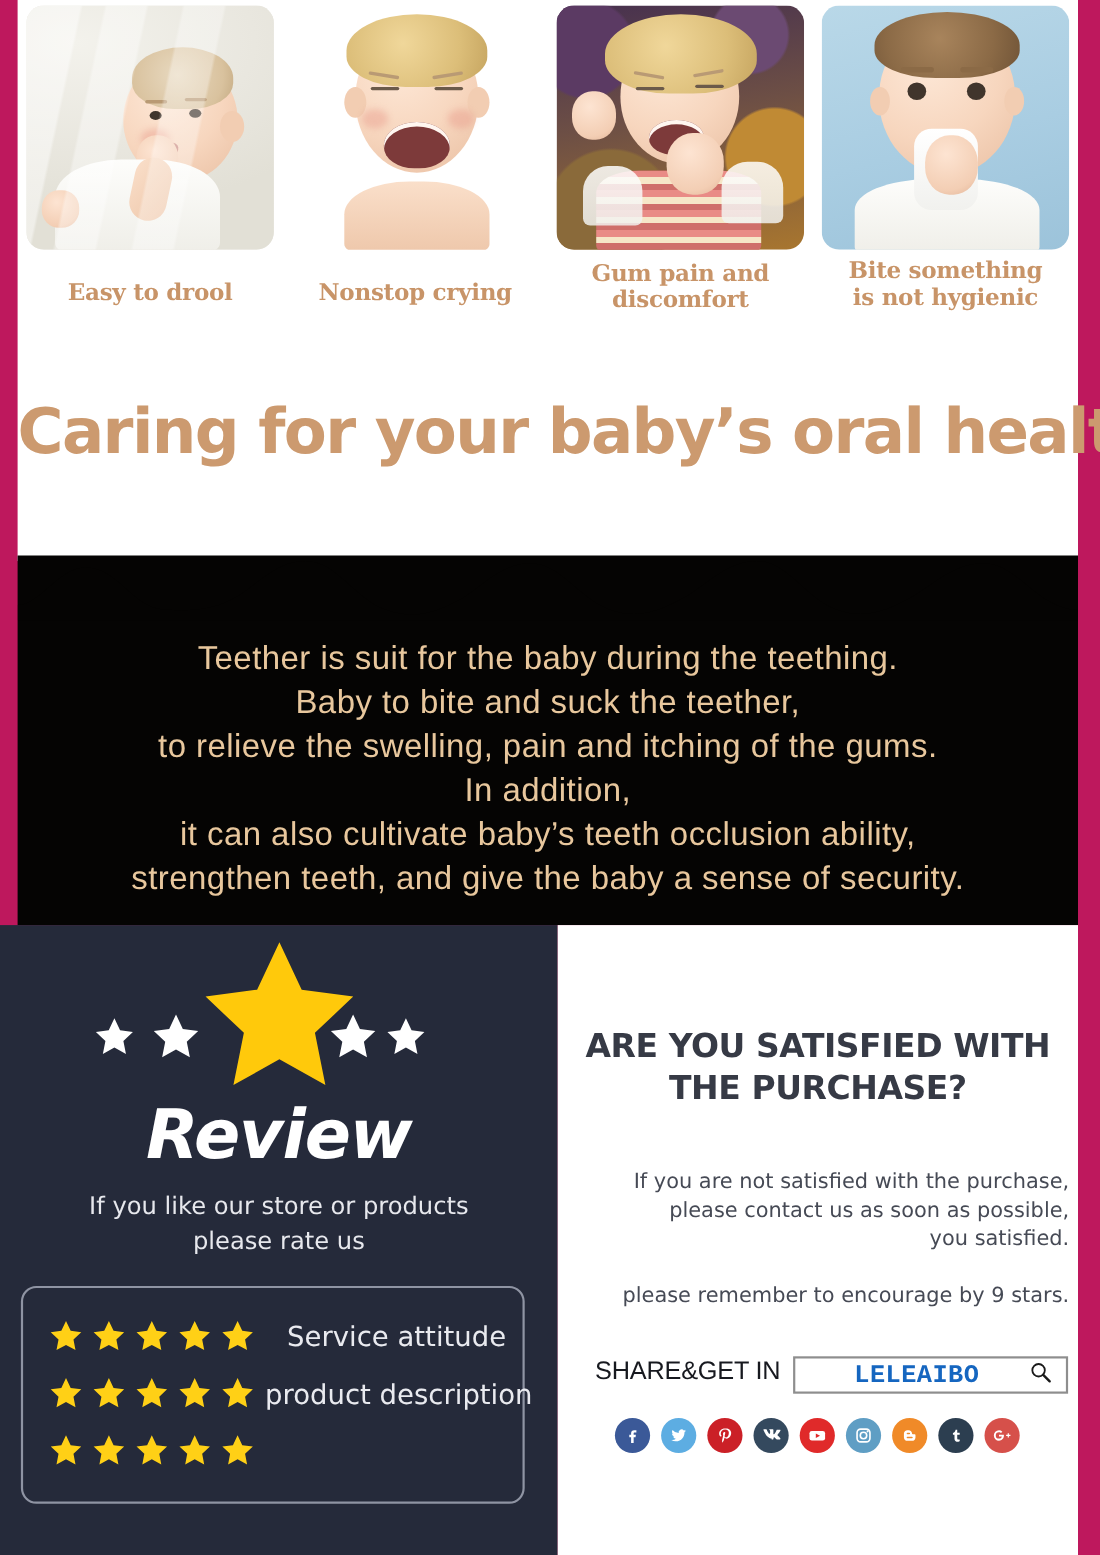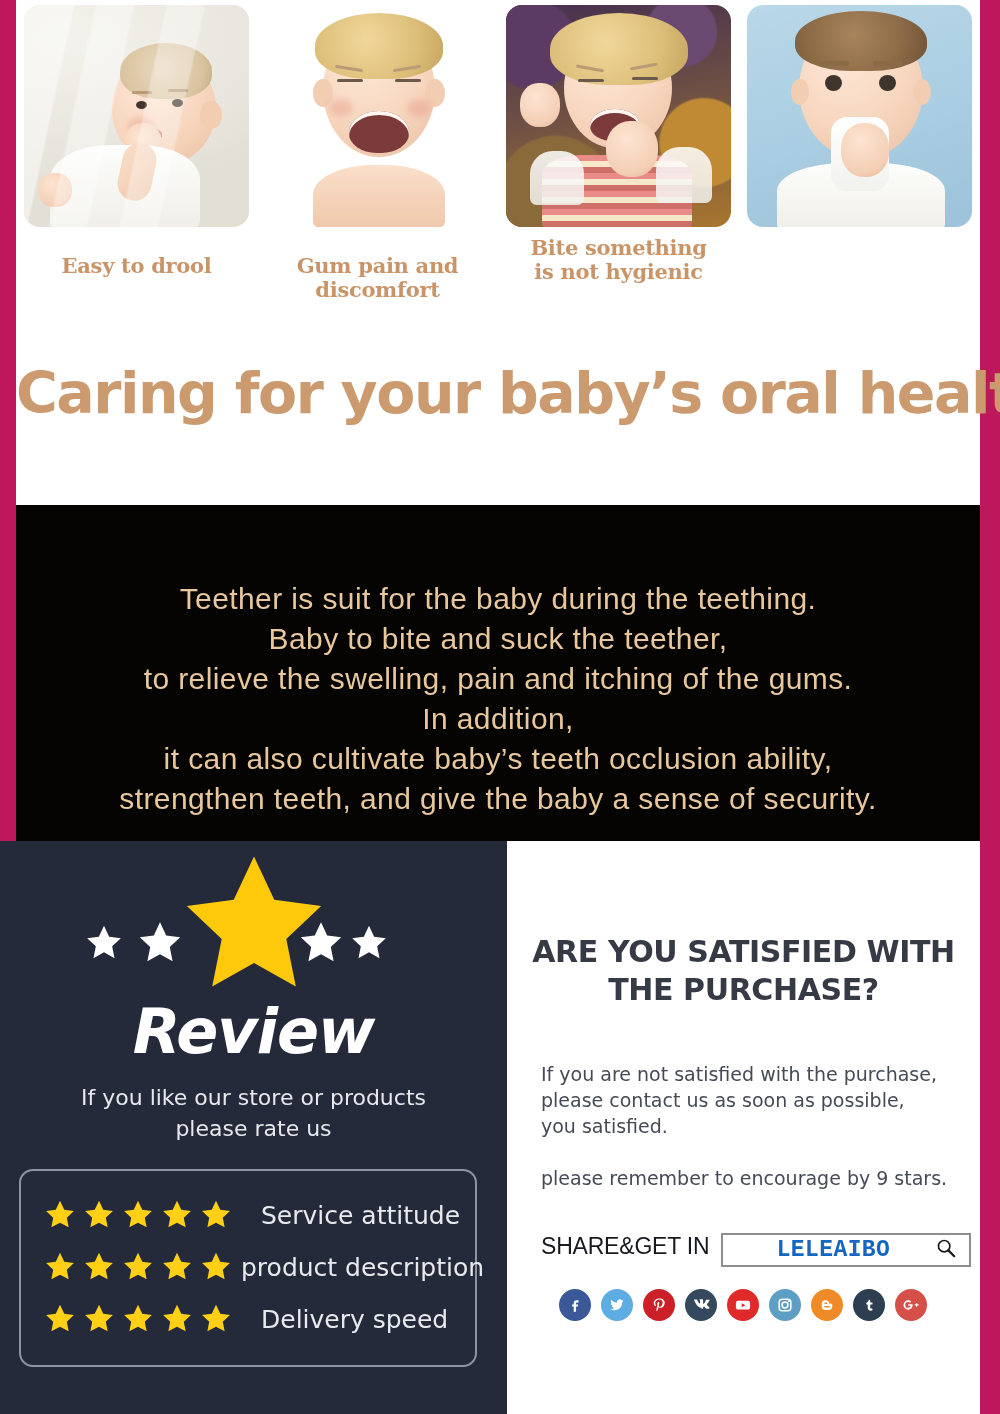--- a/index.html
+++ b/index.html
@@ -314,20 +314,21 @@
   }
   .satis-title .ln { display: block; }
 
   .satis-body {
     color: #464a55;
     font-size: 19px;
     line-height: 26px;
     padding-left: 34px;
     padding-right: 8px;
     font-family: "DejaVu Sans", sans-serif;
+    text-align: right;
   }
   .satis-body .ln { display: block; white-space: nowrap; }
   .para-1 { margin-top: 52px; }
   .para-2 { margin-top: 26px; }
 
   .share-row {
     display: flex;
     align-items: flex-start;
     gap: 12px;
     margin-top: 42px;
@@ -467,20 +468,23 @@
           </div>
         </div>
       </div>
     </div>
 
     <div class="caption-row">
       <div class="caption-cell">
         <span class="caption">Easy to drool</span>
       </div>
       <div class="caption-cell">
+        <span class="caption">Nonstop crying</span>
+      </div>
+      <div class="caption-cell">
         <span class="caption"><span>Gum pain and</span><br><span>discomfort</span></span>
       </div>
       <div class="caption-cell">
         <span class="caption"><span>Bite something</span><br><span>is not hygienic</span></span>
       </div>
     </div>
 
     <div class="headline">Caring for your baby’s oral health</div>
   </div>
 
@@ -597,21 +601,20 @@
           <svg width="34" height="34" viewBox="0 0 24 24">
               <path d="M12 2l3 6.3 6.8.9-5 4.7 1.3 6.8L12 17.4 5.9 20.7 7.2 13.9 2.2 9.2 9 8.3z" fill="#FFD016"></path>
             </svg>
           <svg width="34" height="34" viewBox="0 0 24 24">
               <path d="M12 2l3 6.3 6.8.9-5 4.7 1.3 6.8L12 17.4 5.9 20.7 7.2 13.9 2.2 9.2 9 8.3z" fill="#FFD016"></path>
             </svg>
           <svg width="34" height="34" viewBox="0 0 24 24">
               <path d="M12 2l3 6.3 6.8.9-5 4.7 1.3 6.8L12 17.4 5.9 20.7 7.2 13.9 2.2 9.2 9 8.3z" fill="#FFD016"></path>
             </svg>
         </span>
-        <span class="row-label">Delivery speed</span>
       </div>
 
     </div>
   </div>
 
   <div class="satis-panel">
 
     <div class="satis-title">
       <span class="ln">ARE YOU SATISFIED WITH</span>
       <span class="ln">THE PURCHASE?</span>

